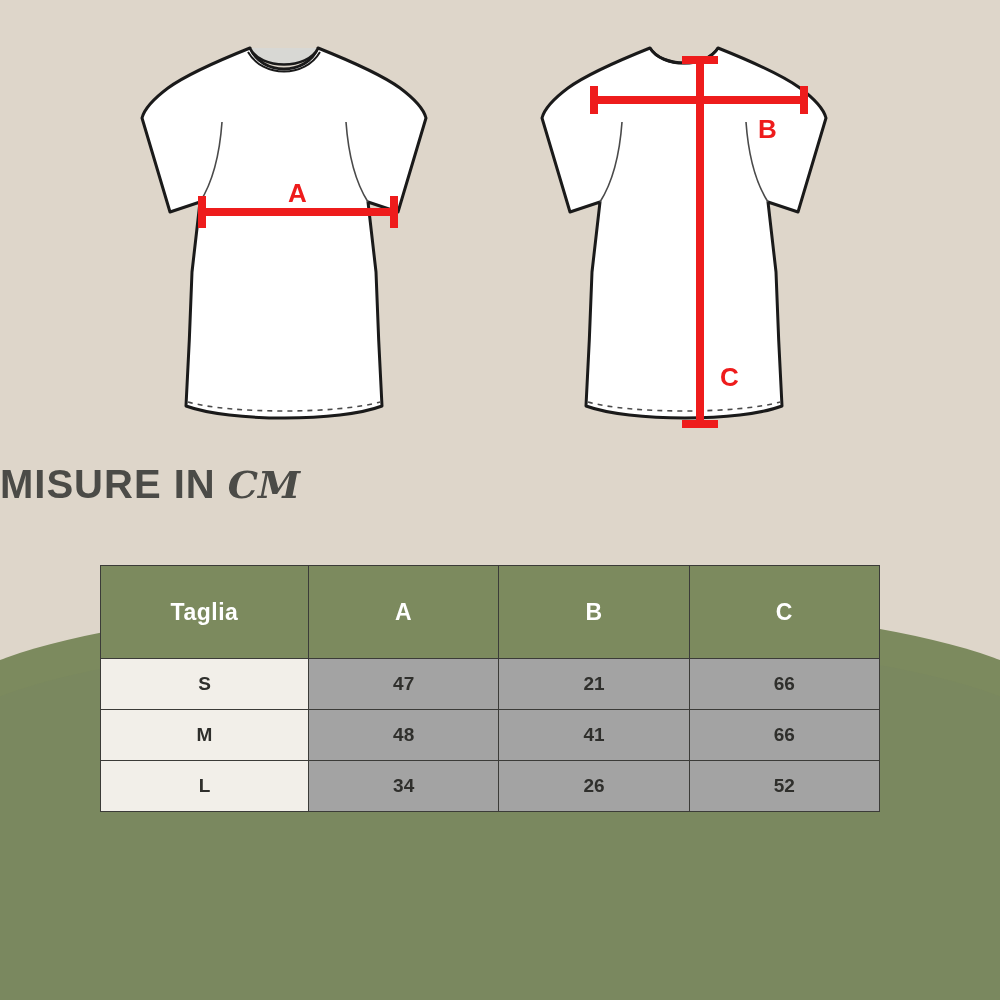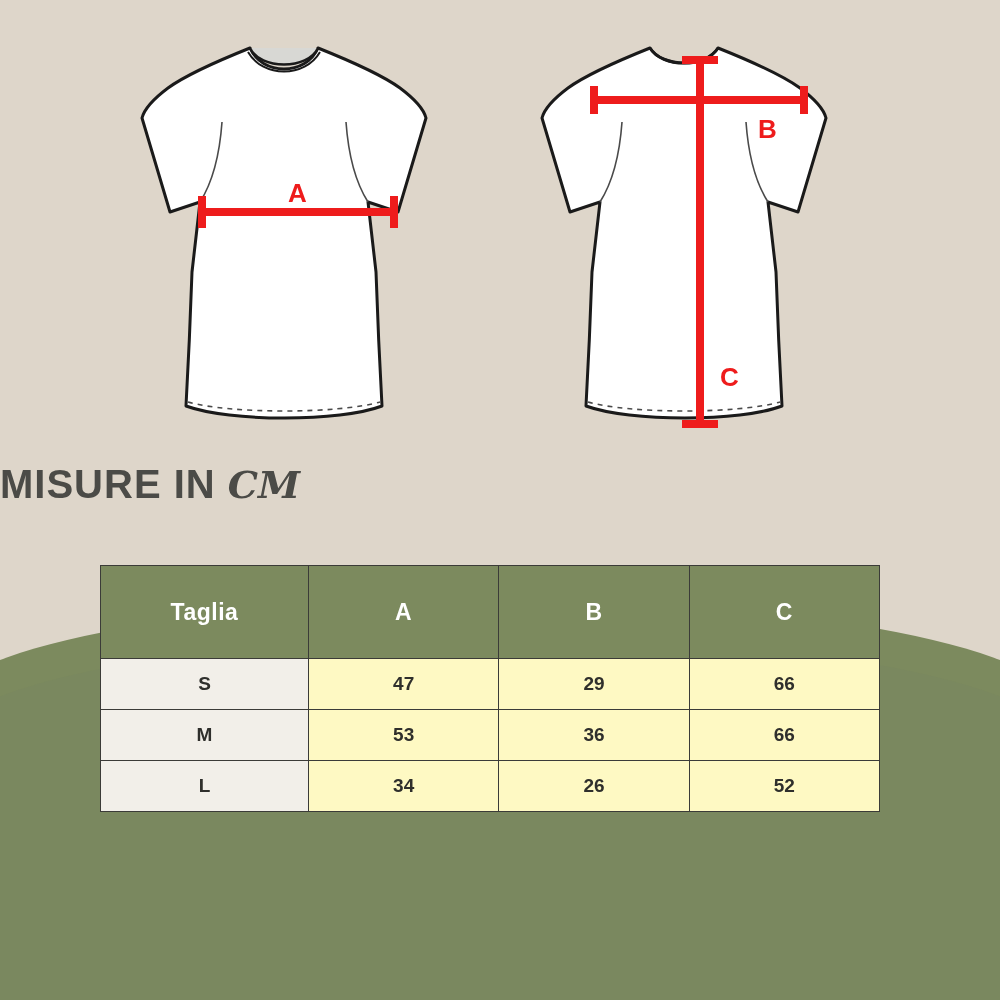--- a/index.html
+++ b/index.html
@@ -105,21 +105,21 @@
   }
   #size-table thead th {
     background: #7c8a5e;
     color: #ffffff;
     height: 90px;
     font-size: 23px;
     letter-spacing: .5px;
     margin-top: 16px;
   }
   #size-table tbody td {
-    background: #fef9c3;
+    background: #a3a3a3;
   }
   #size-table tbody td:first-child {
     background: #f2efe9;
   }
   #size-table thead th:first-child { width: 205px; }
 </style>
 </head>
 <body>
 
 <div id="page">
@@ -180,27 +180,27 @@
         <th>Taglia</th>
         <th>A</th>
         <th>B</th>
         <th>C</th>
       </tr>
     </thead>
     <tbody>
       <tr>
         <td>S</td>
         <td>47</td>
-        <td>29</td>
+        <td>21</td>
         <td>66</td>
       </tr>
       <tr>
         <td>M</td>
-        <td>53</td>
-        <td>36</td>
+        <td>48</td>
+        <td>41</td>
         <td>66</td>
       </tr>
       <tr>
         <td>L</td>
         <td>34</td>
         <td>26</td>
         <td>52</td>
       </tr>
     </tbody>
   </table>

